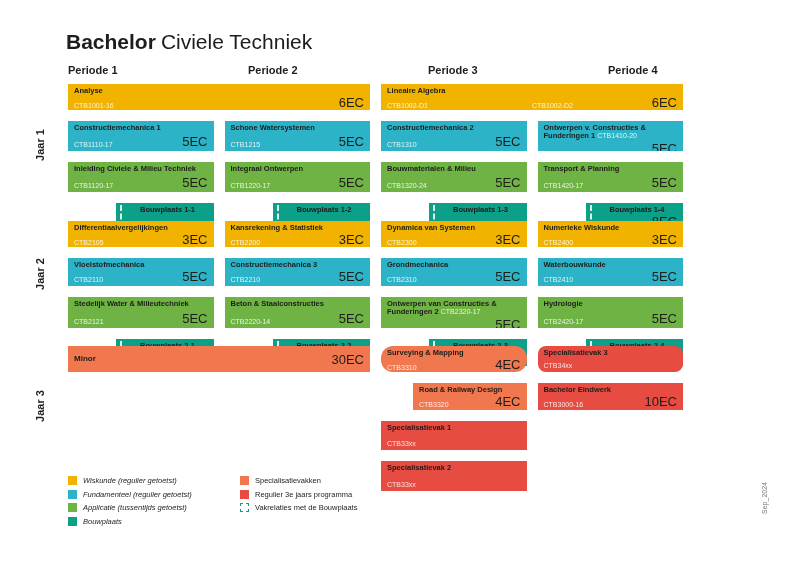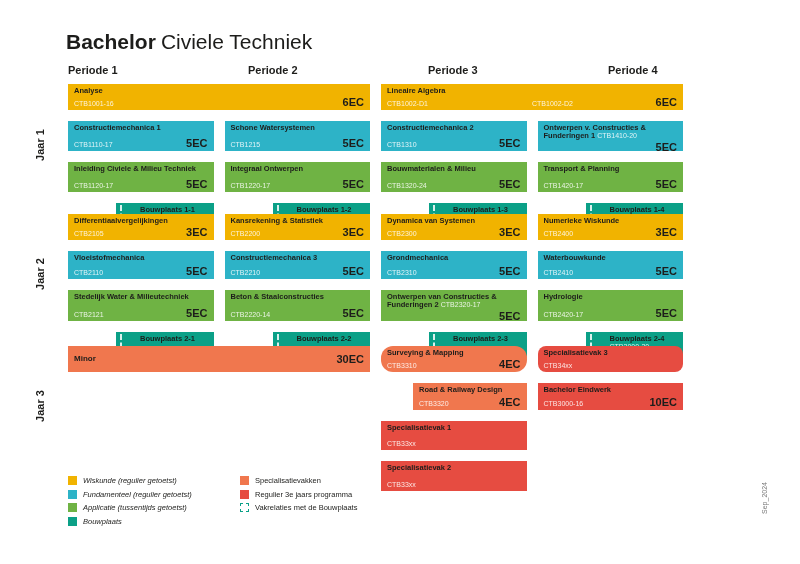--- a/index.html
+++ b/index.html
@@ -12,39 +12,39 @@
   .page-title .tb { font-weight:bold; }
   .page-title .tr { font-weight:normal; margin-left:5px; }
 
   .periods { position:absolute; left:68px; top:64px; width:712px;
     display:grid; grid-template-columns:repeat(4,1fr); column-gap:8px; }
   .ph { text-align:left; font-weight:bold; font-size:11px; }
 
   .year-grid { position:absolute; left:68px; width:615px; display:grid;
     grid-template-columns:repeat(4,1fr); column-gap:8px; row-gap:3px;gap:11px; }
   #jaar1 { top:84px;  grid-template-rows:26px 30px 30px 27px; }
-  #jaar2 { top:214px; grid-template-rows:26px 28px 31px 27px; }
+  #jaar2 { top:221px; grid-template-rows:26px 28px 31px 27px; }
   #jaar3 { top:346px; grid-template-rows:26px 27px 29px 30px; }
 
   .block { position:relative; padding:2.5px 6px; display:flex; flex-direction:column;
     justify-content:space-between; overflow:hidden; }
   .c-yellow { background:#F1B300; }
   .c-cyan   { background:#2DB3C7; }
   .c-green  { background:#6FB344; }
   .c-teal   { background:#0BA087; }
   .c-orange { background:#F0774E; }
   .c-red    { background:#E64C41; }
 
   .bt  { font-size:7.5px; font-weight:bold; line-height:1.15; color:#1d1d1b; }
   .bc  { font-size:7px; color:rgba(255,255,255,0.85); line-height:1.1; }
   .bc-inline { font-size:7px; font-weight:normal; color:rgba(255,255,255,0.85); }
   .brow { display:flex; align-items:flex-end; justify-content:space-between; }
   .brow .half { flex:0 0 50%; }
   .brow .fill { flex:1 1 auto; }
-  .bec { font-size:11px; font-weight:bold; color:#1d1d1b; white-space:nowrap; }
+  .bec { font-size:13px; font-weight:normal; color:#1d1d1b; white-space:nowrap; }
 
   .span12 { grid-column:1 / span 2; }
   .span34 { grid-column:3 / span 2; }
   .c3r1 { grid-column:3; grid-row:1;border-radius:12px; } .c3r2 { grid-column:3; grid-row:2;margin-left:32px; }
   .c3r3 { grid-column:3; grid-row:3; } .c3r4 { grid-column:3; grid-row:4; }
   .c4r1 { grid-column:4; grid-row:1;border-radius:8px; } .c4r2 { grid-column:4; grid-row:2; }
 
   .bp { padding-left:24px;margin-left:48px; }
   .dash { position:absolute; left:4px; top:2px; bottom:2px; width:0;
     border-left:2px dashed rgba(255,255,255,0.85); }

